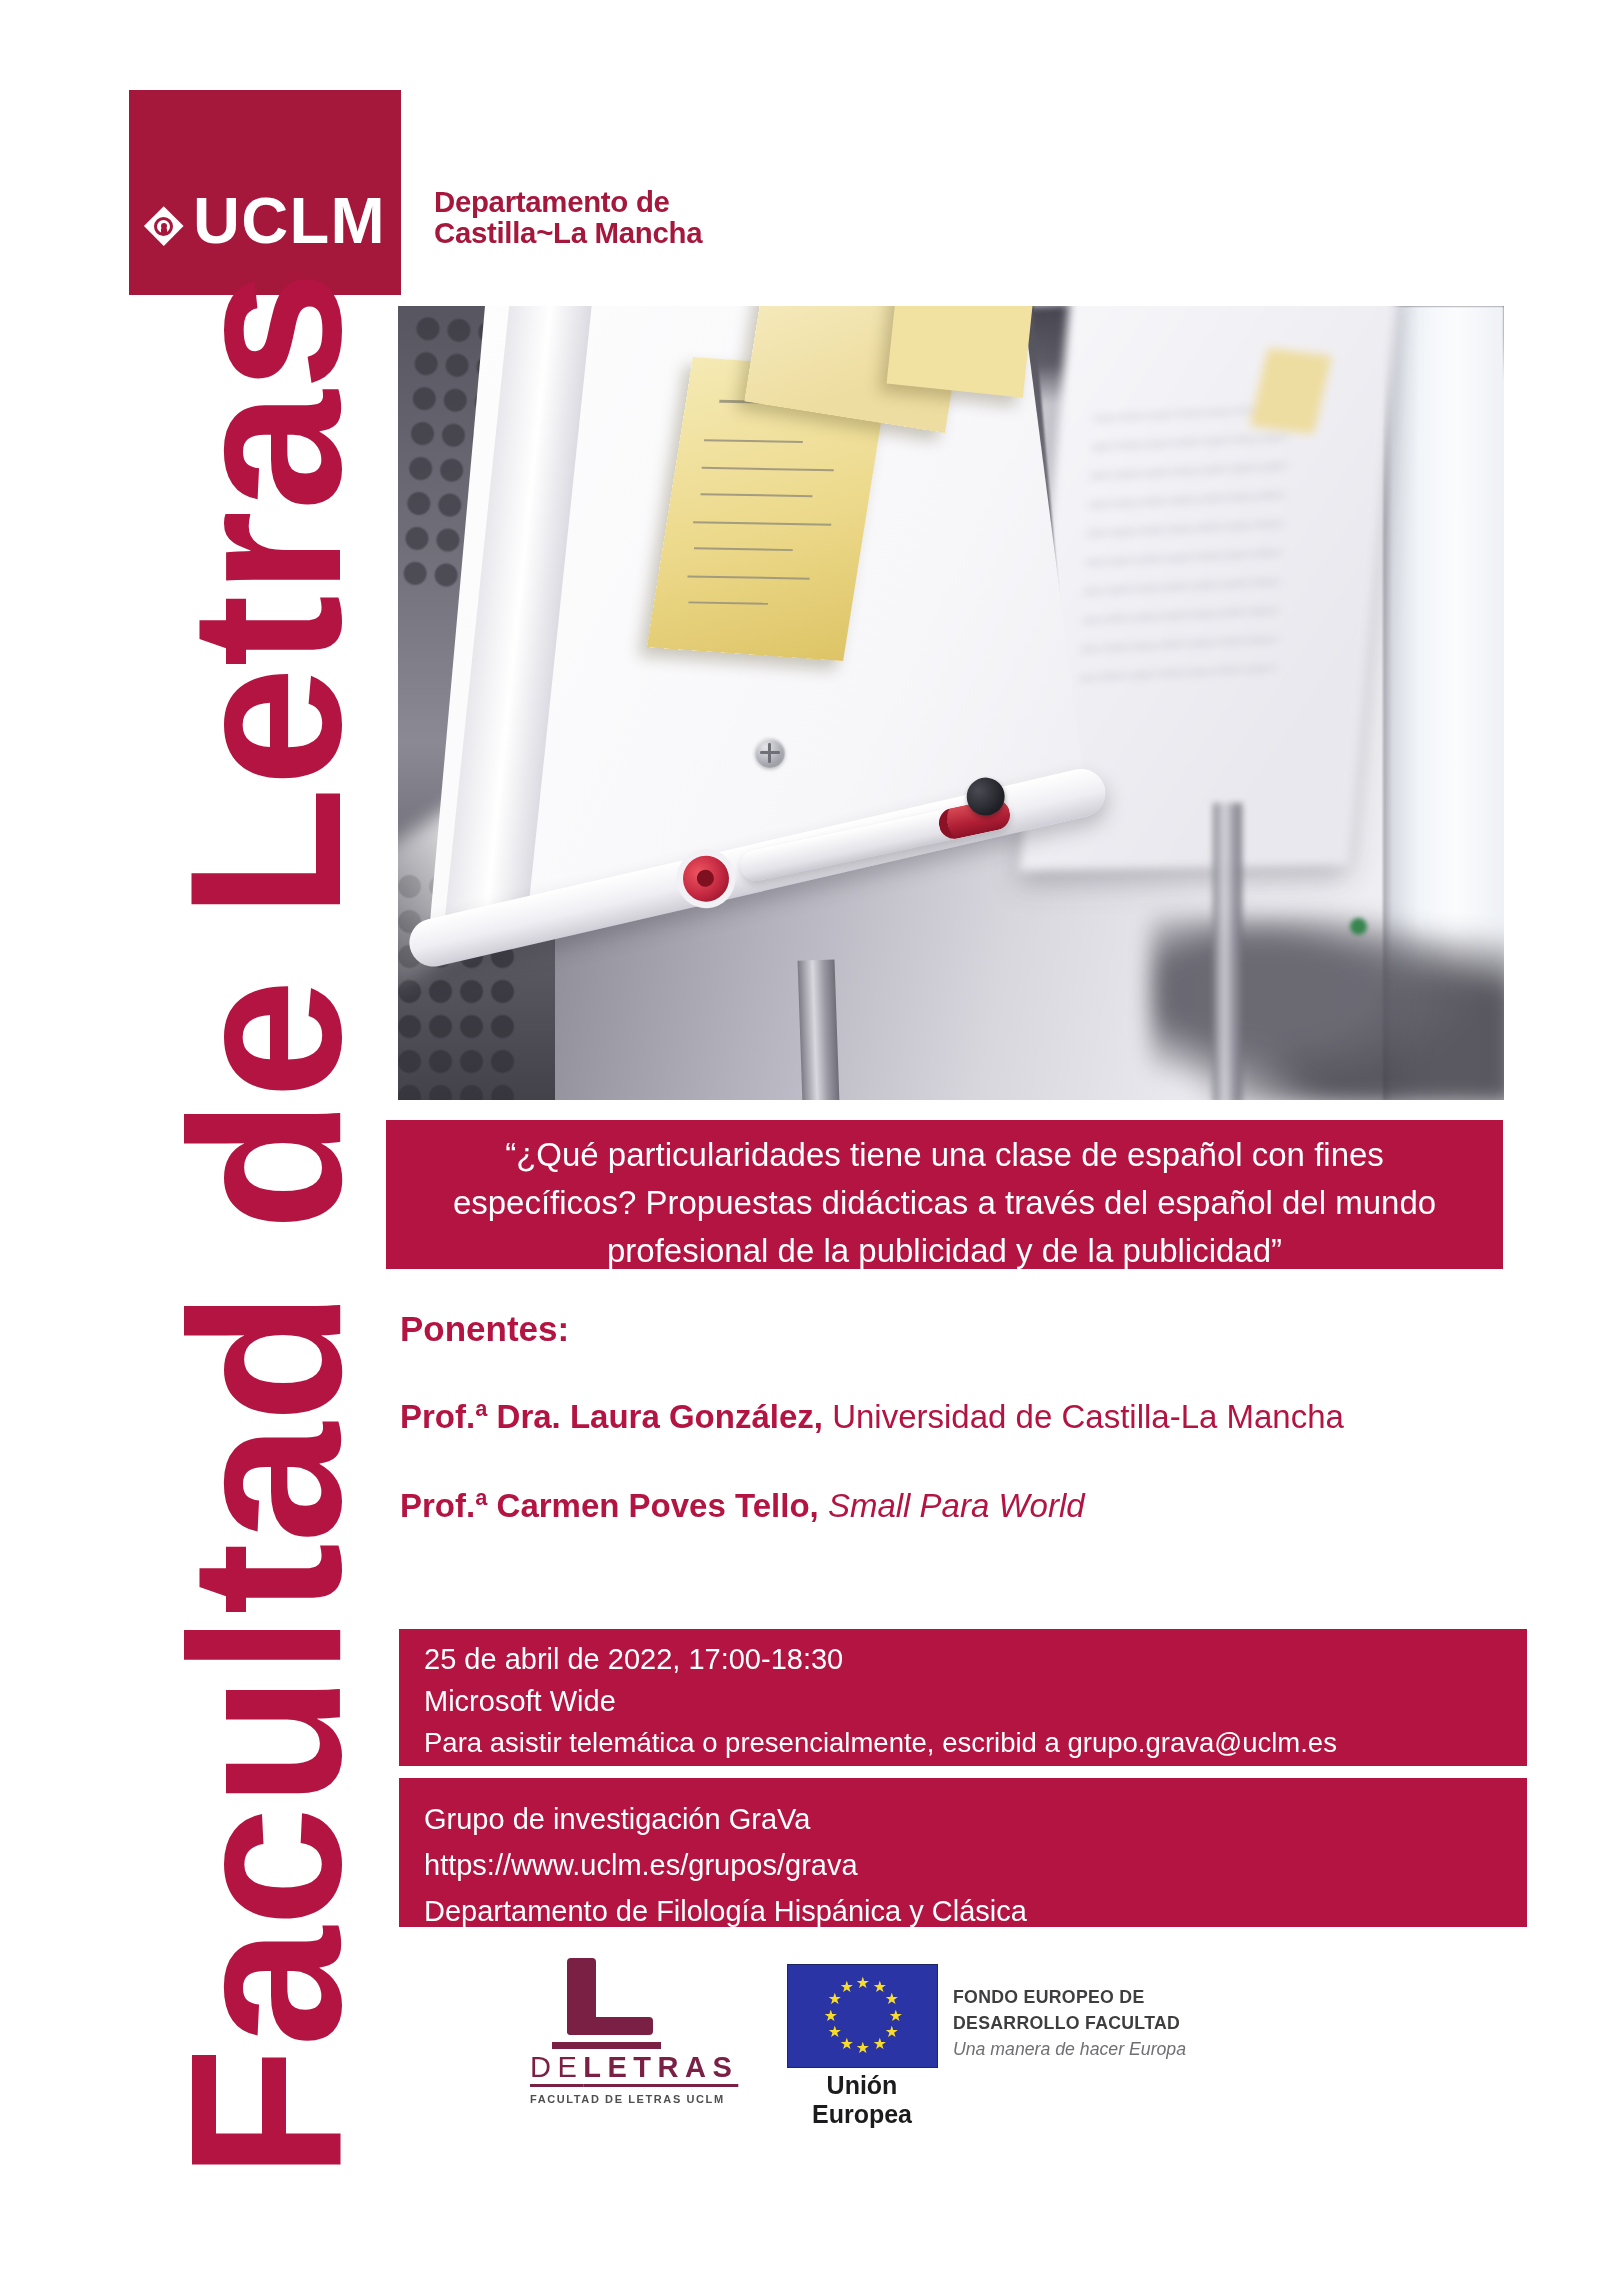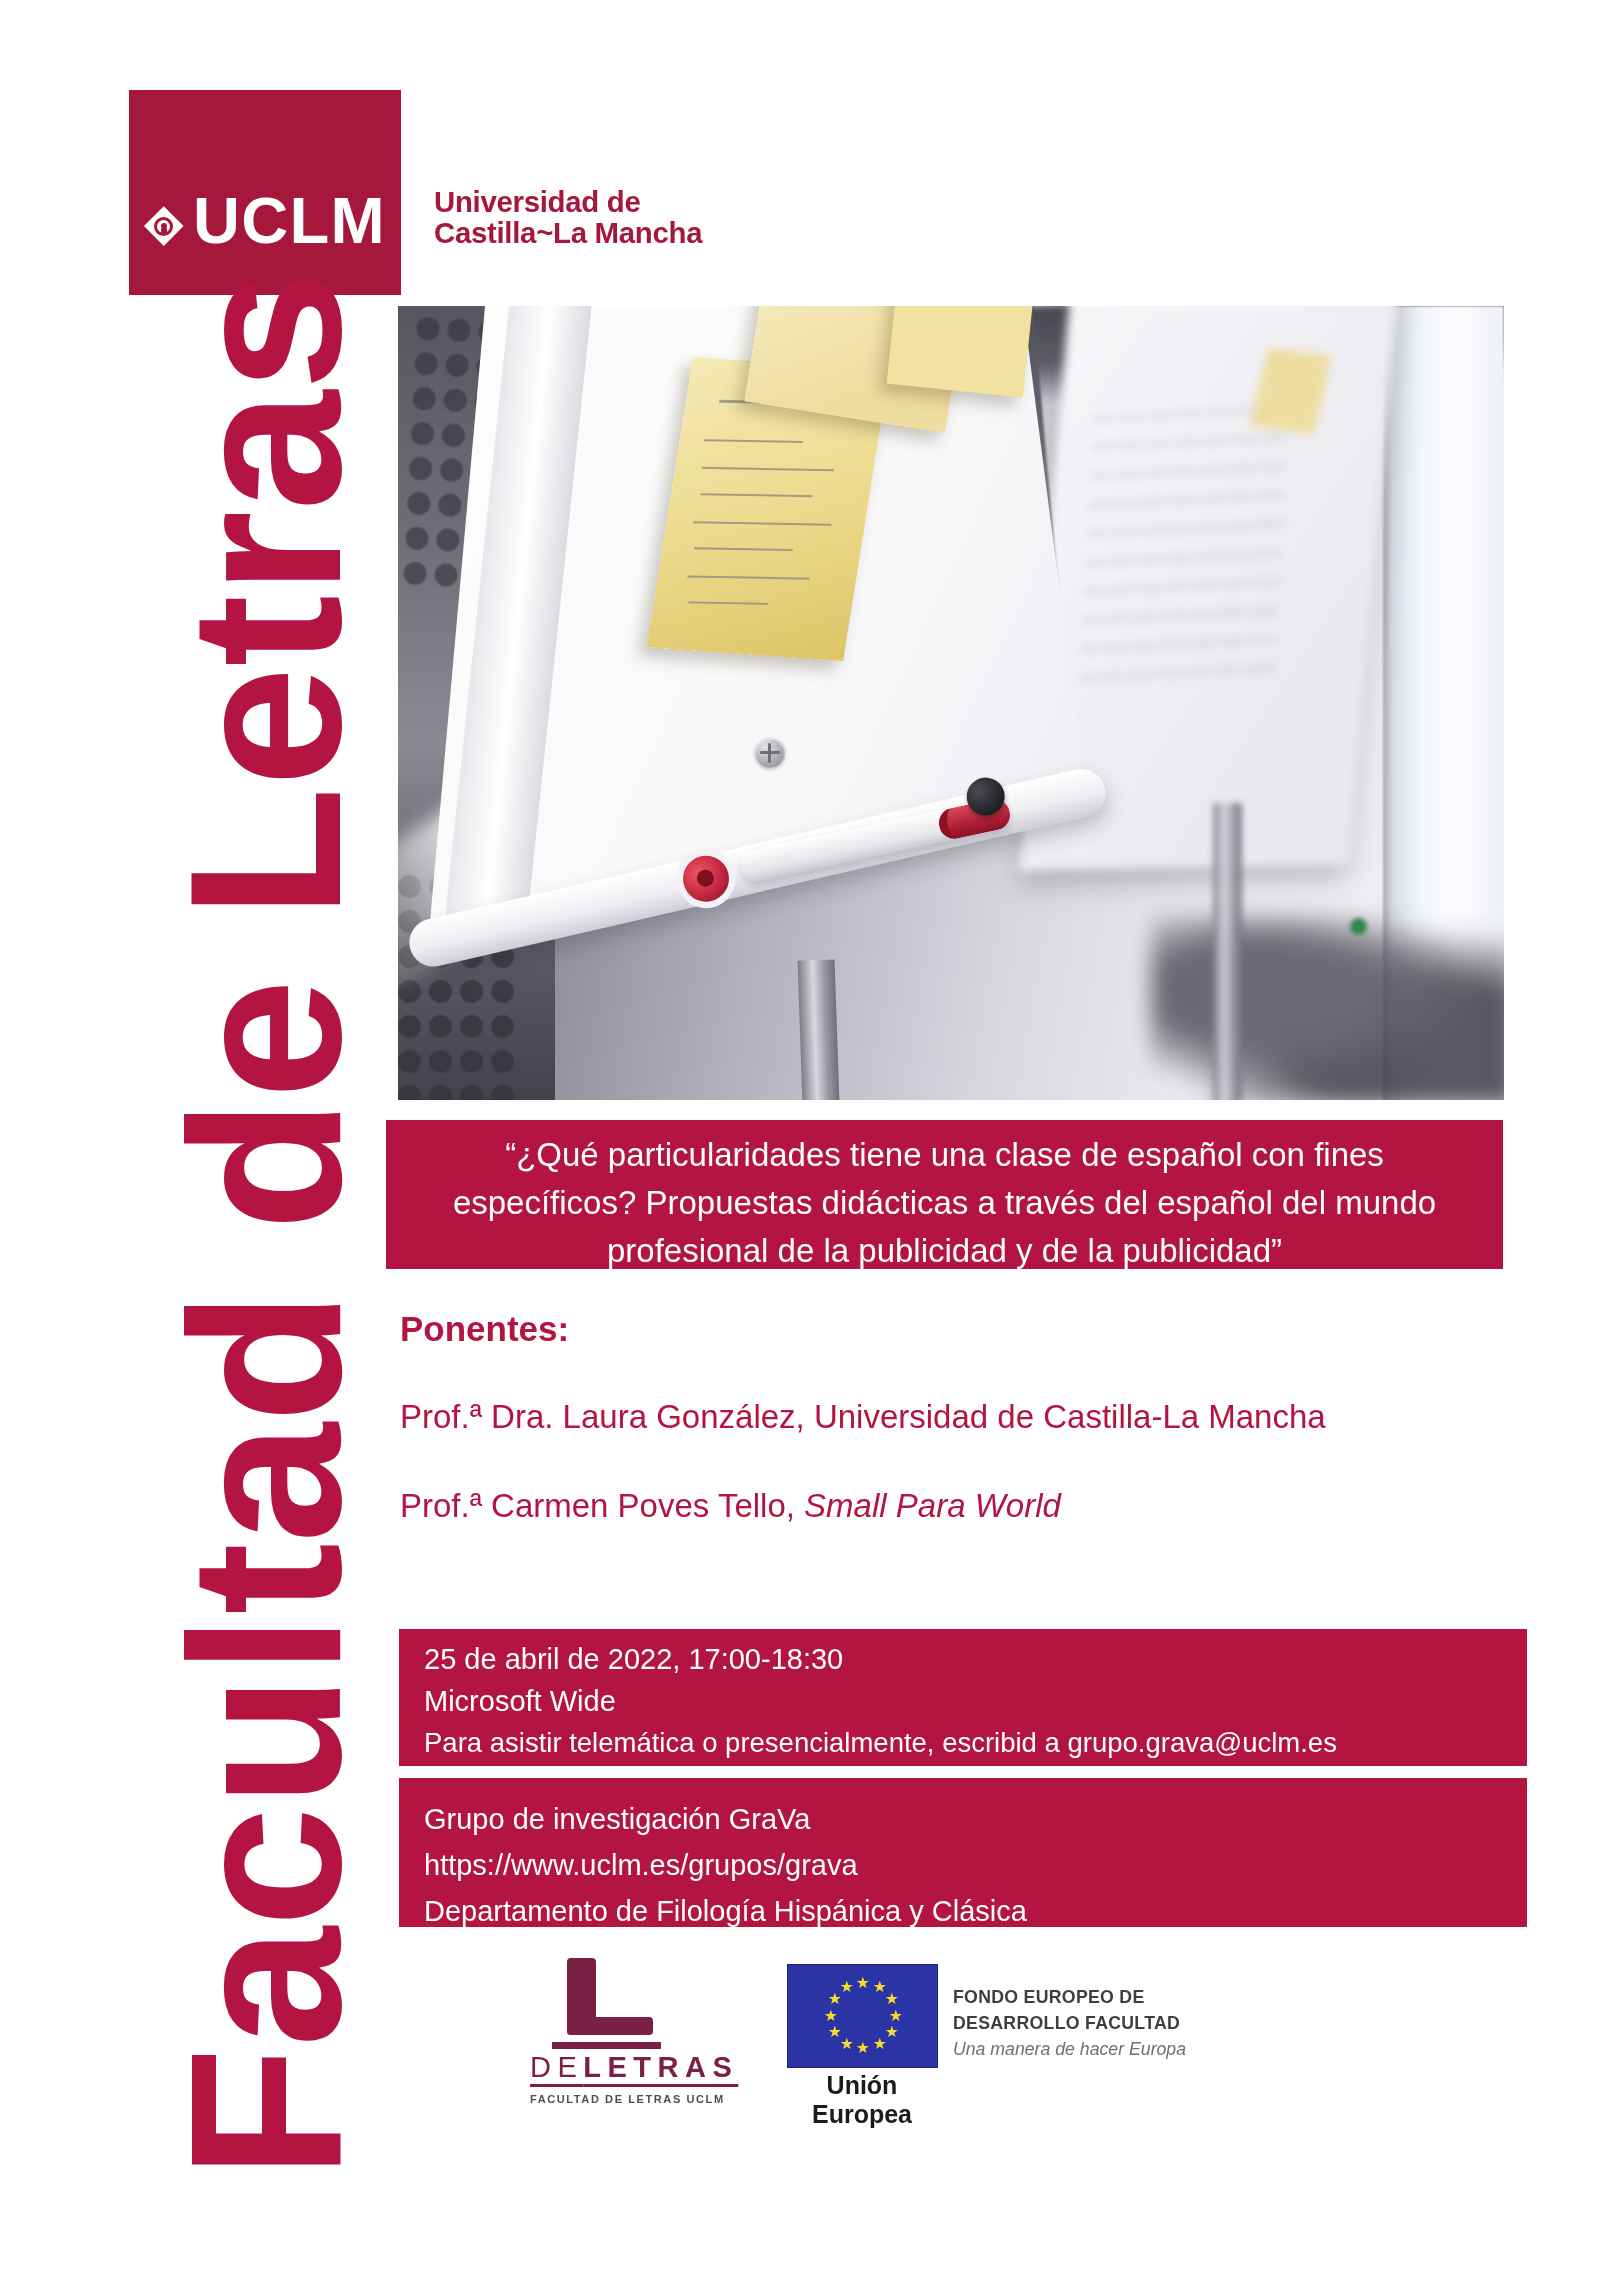--- a/index.html
+++ b/index.html
@@ -89,21 +89,21 @@
 
   
   .banner{left:956px;top:934px;width:548px;height:167px;background:var(--accent);border-left:6.5px solid #fff;
     color:#fff;text-align:center;font-size:42px;line-height:56px;padding-top:26px;}
   .quote{left:386px;top:1120px;width:1117px;height:149px;background:var(--accent);
     color:#fff;text-align:center;font-size:33px;line-height:48px;padding-top:10.5px;}
 
   
   .ponentes{left:400px;top:1309px;font-size:35px;font-weight:bold;color:var(--accent);}
   .speaker{left:400px;font-size:33px;color:var(--accent);white-space:nowrap;}
-  .speaker .sp-name{font-weight:normal;margin-top:28px;}
+  .speaker .sp-name{font-weight:bold;margin-top:28px;}
   .sp-aff.italic{font-style:italic;}
   .speaker.s0{top:1398px;} .speaker.s1{top:1487px;} .speaker.s2{top:1568px;}
 
   
   .infobox{left:399px;width:1128px;background:var(--accent);color:#fff;padding-left:25px;}
   .box1{top:1629px;height:137px;padding-top:9.2px;}
   .box2{top:1778px;height:149px;padding-top:18.3px;}
   .il{font-size:29px;line-height:42px;}
   .box1 .small{font-size:27.5px;}
   .box2 .il{line-height:46px;}
@@ -138,21 +138,21 @@
   <div class="abs uclm-square">
     <div class="abs diamond">
       <div class="abs d-sq"></div>
       <div class="abs d-ring"></div>
       <div class="abs d-dot"></div>
       <div class="abs d-stem"></div>
     </div>
     <div class="abs uclm-word">UCLM</div>
   </div>
   <div class="abs uni-name">
-    <div>Universidad de</div>
+    <div>Departamento de</div>
     <div>Castilla~La Mancha</div>
   </div>
 
   <div class="abs vtitle">Facultad de Letras</div>
 
   <div class="abs photo">
     <div class="abs ph-base"></div>
     <div class="abs ph-wall"></div>
     <div class="abs ph-holes-a"></div>
     <div class="abs ph-holes-b"></div>

